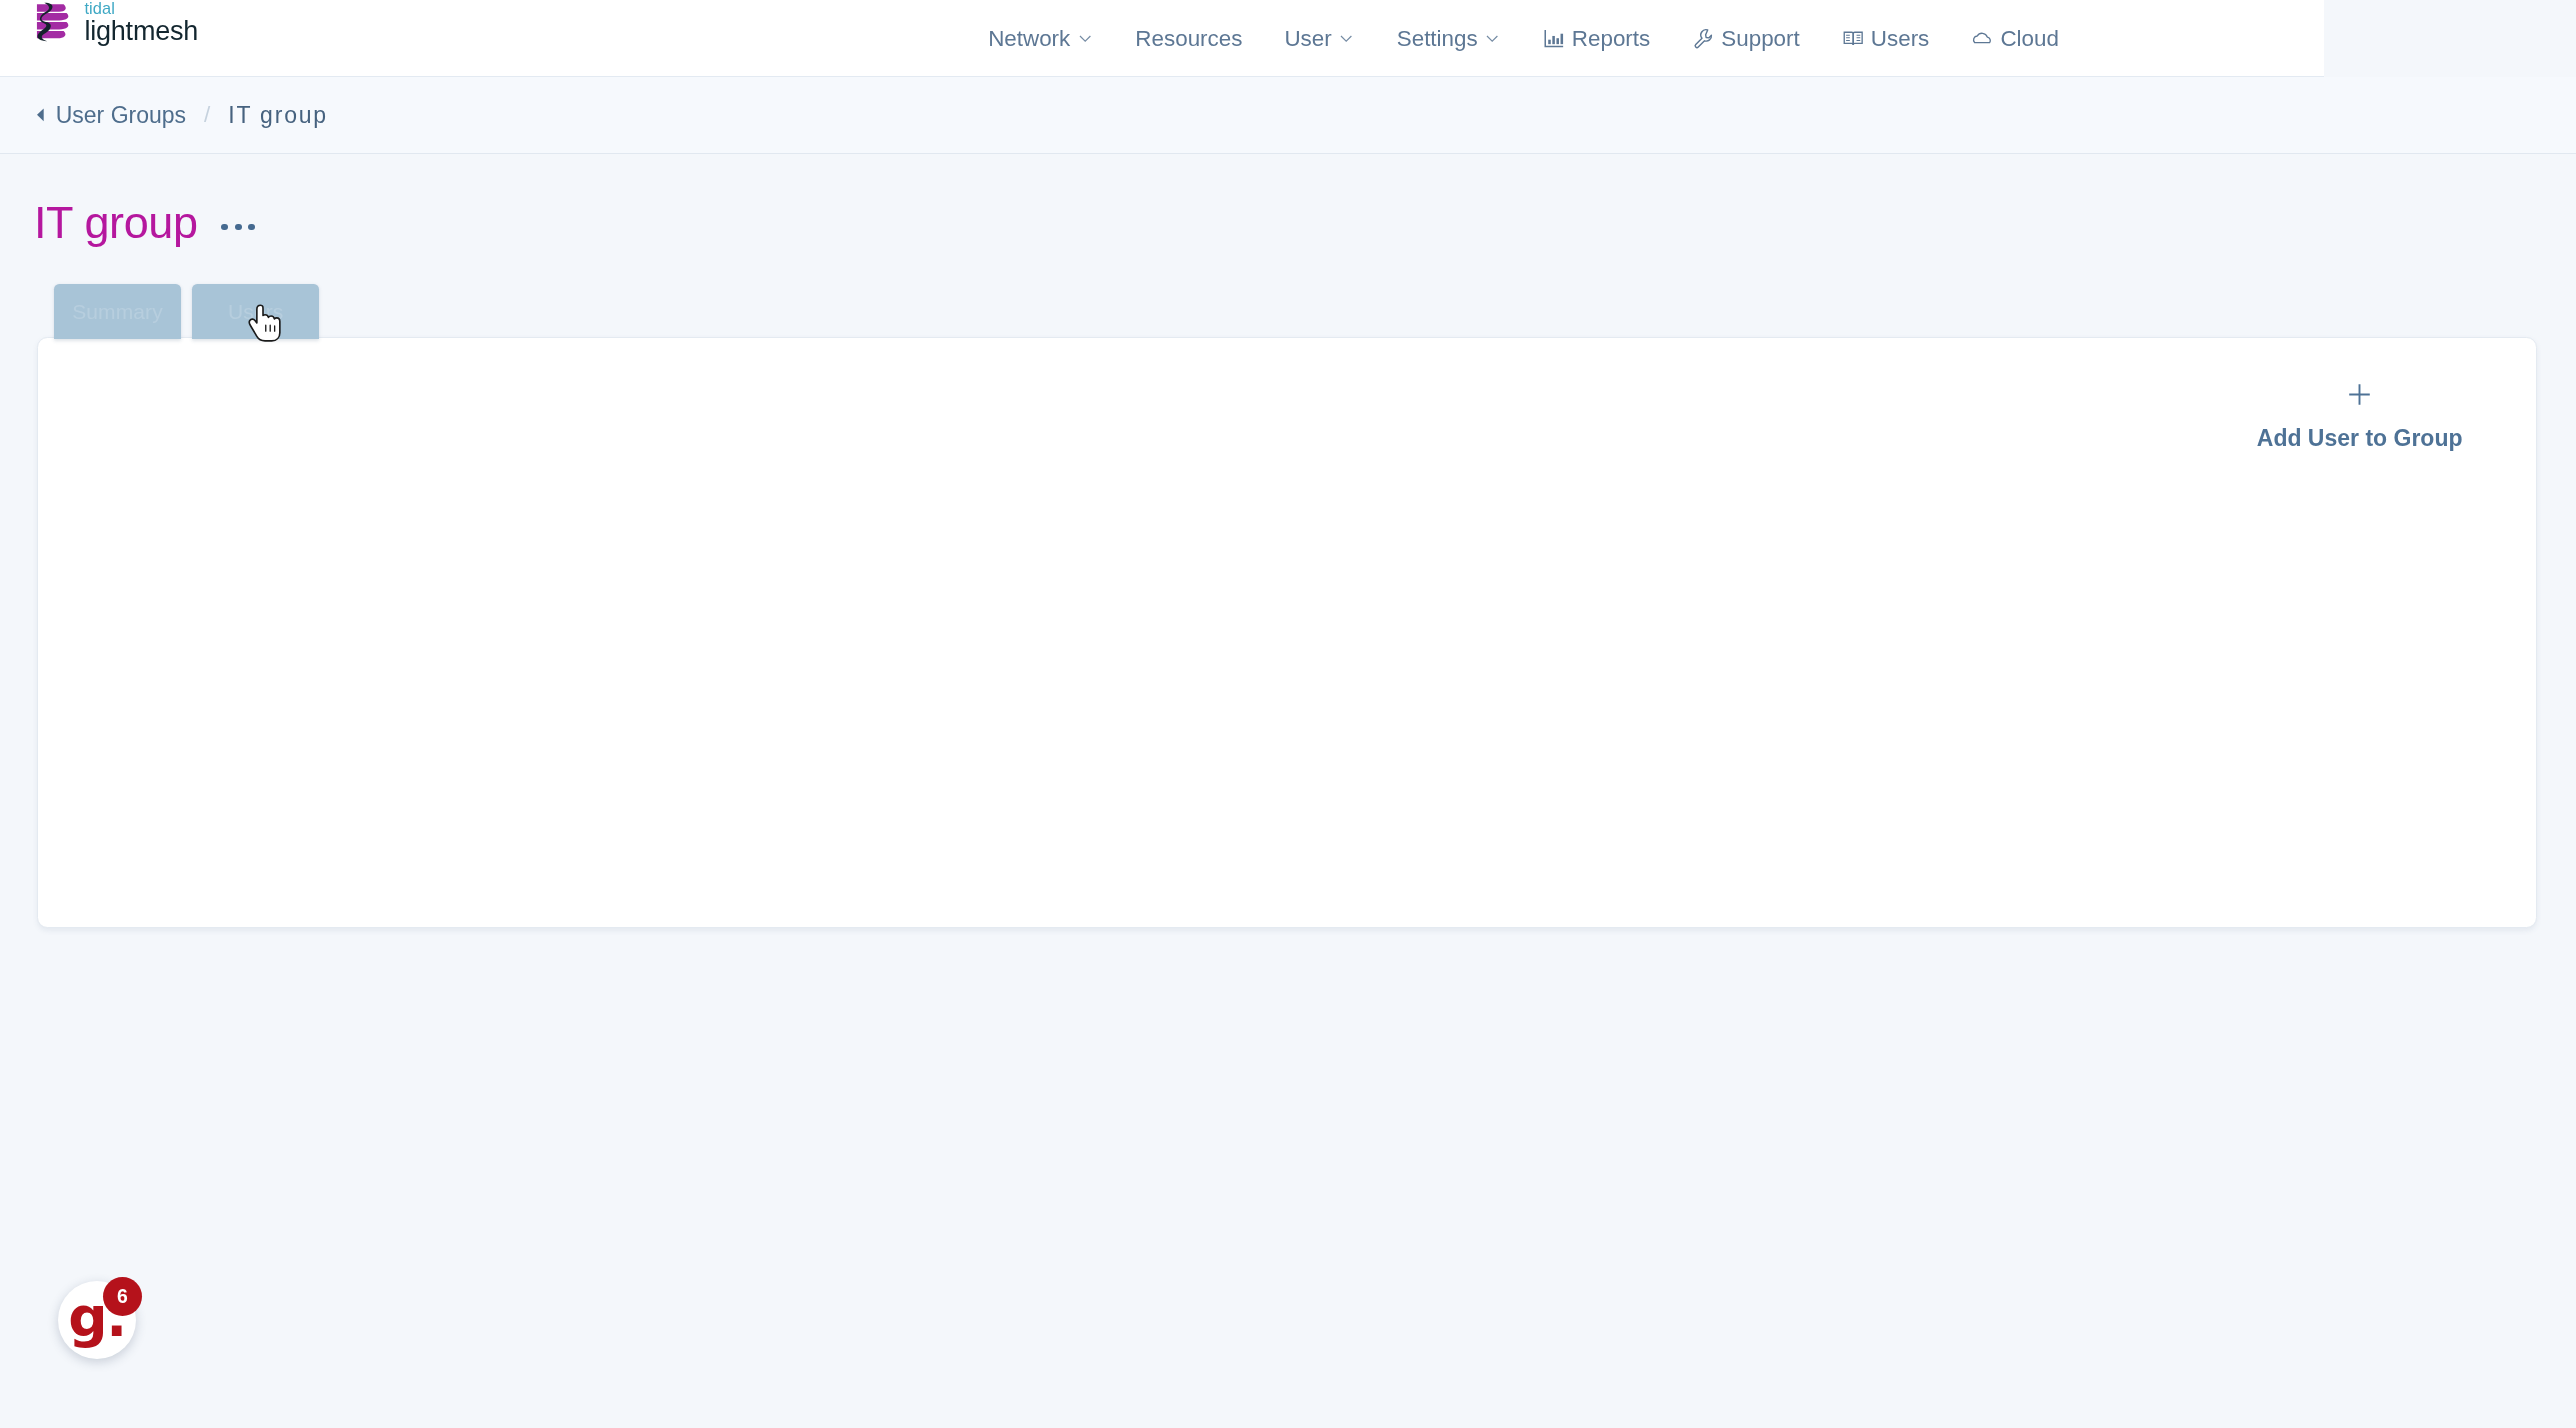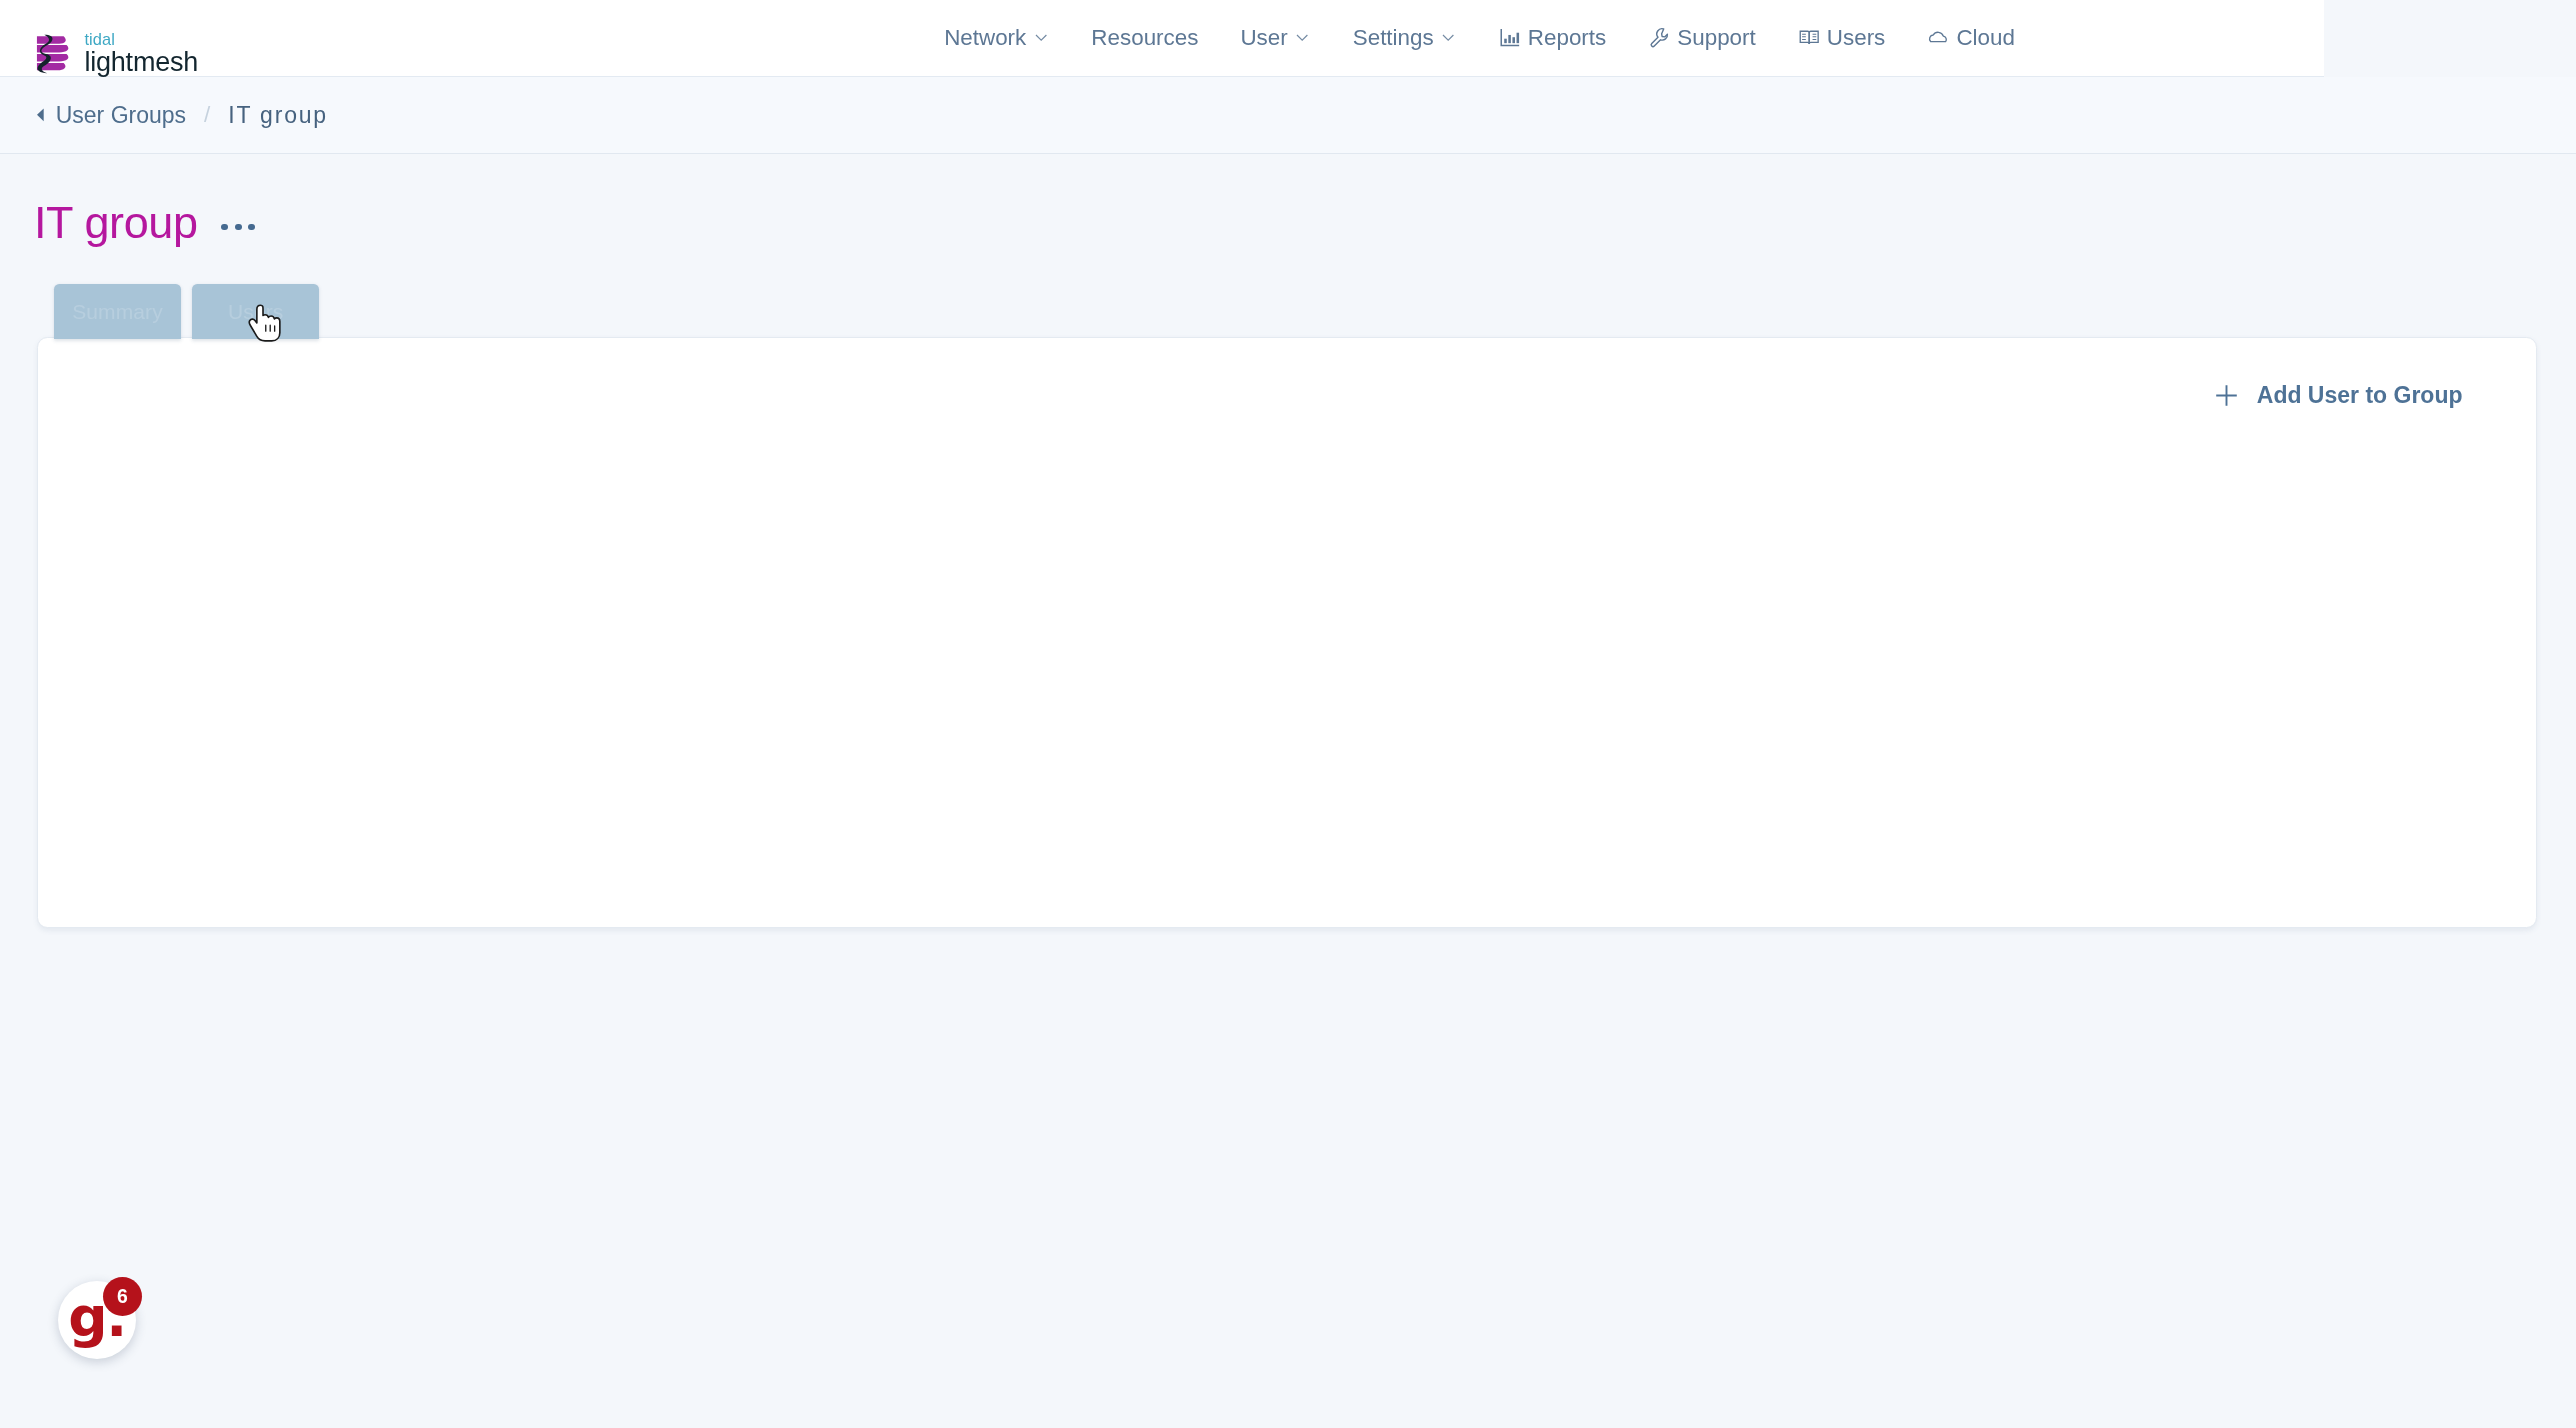--- a/index.html
+++ b/index.html
@@ -13,22 +13,23 @@
   }
 
   
   .topnav {
     position: absolute;
     top: 0; left: 0;
     width: 2324px;
     height: 77px;
     background: #FFFFFF;
     display: flex;
-    align-items: flex-end;
+    align-items: flex-start;
     border-bottom: 0.7px solid #E3EAF2;
+    gap: 44px;
   }
 
   .brand {
     display: flex;
     align-items: center;
     margin-left: 34px;
     gap: 10.4px;
     cursor: pointer;
   }
   .brand-mark { width: 40px; height: 42px; display:block; }
@@ -190,20 +191,21 @@
     right: 69px;
     display: flex;
     align-items: center;
   }
   .add-user-btn {
     display: flex;
     align-items: center;
     gap: 18px;
     cursor: pointer;
     padding: 7.5px 4.5px;
+    flex-direction: column;
   }
   .plus-icon { width: 25px; height: 25px; display:block; }
   .add-user-label {
     color: #4E7296;
     font-size: 23px;
     font-weight: 700;
     white-space: nowrap;
   }
 
   

